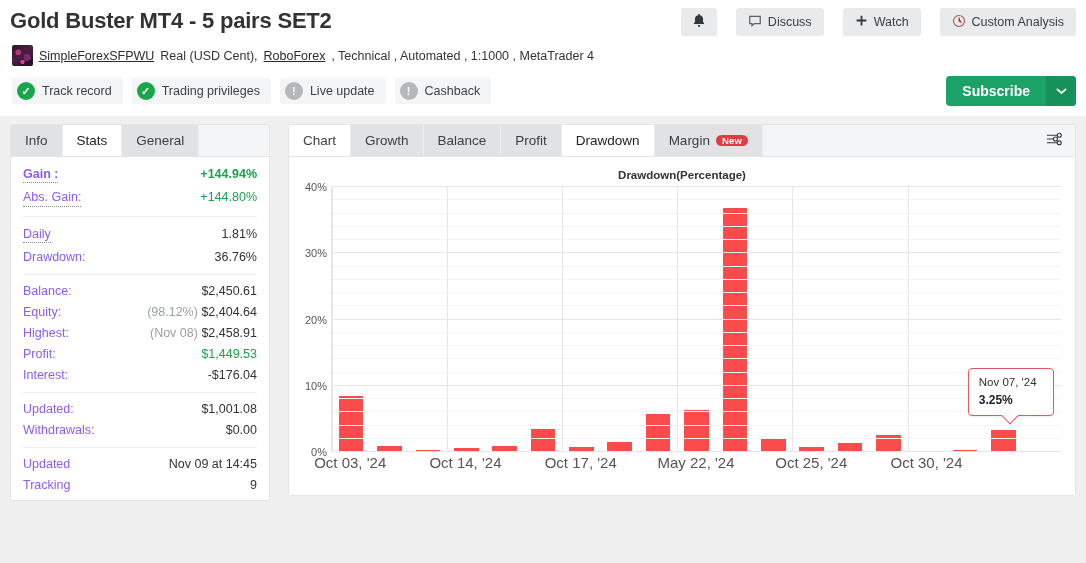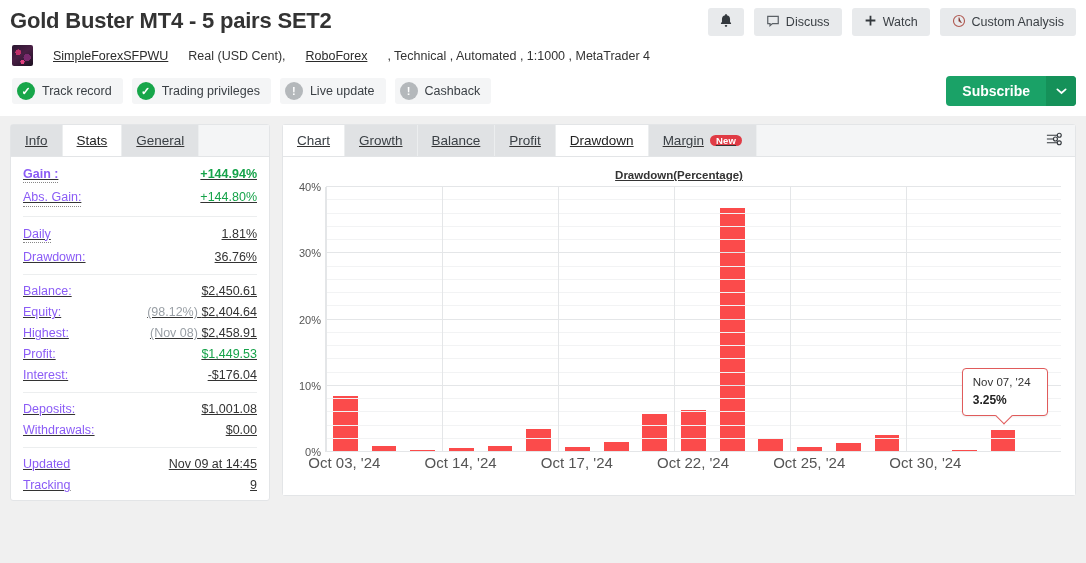--- a/index.html
+++ b/index.html
@@ -12,30 +12,30 @@
     overflow:hidden;
   }
 
   
   .header-wrap { background:#fff; padding:0 10px; }
   .title-row { display:flex; align-items:flex-start; justify-content:space-between; padding-top:6px; }
   .page-title {
     font-size:22px; font-weight:bold; color:#333;
     letter-spacing:-0.2px; line-height:1.2; margin:2px 0 0 0;
   }
-  .header-actions { display:flex; gap:10px; padding-top:2px; }
+  .header-actions { display:flex; gap:19px; padding-top:2px; }
   .hbtn {
     background:#e8eaec; border:none; border-radius:3px;
     height:28px; display:flex; align-items:center; gap:6px;
     padding:0 12px; font-size:12.5px; color:#3b4045; cursor:pointer;
     white-space:nowrap;
   }
   .hbtn.icon-only { padding:0 11px; }
 
-  .meta-row { display:flex; align-items:center; gap:20px; padding:9px 0 4px 2px; font-size:12.5px; color:#333; }
+  .meta-row { display:flex; align-items:center; gap:6px; padding:9px 0 4px 2px; font-size:12.5px; color:#333; }
   .avatar {
     width:21px; height:21px; border-radius:2px; flex:none;
     background:
       radial-gradient(circle at 30% 35%, #c0306a 0 14%, transparent 15%),
       radial-gradient(circle at 72% 60%, #7a2a6e 0 18%, transparent 19%),
       radial-gradient(circle at 50% 80%, #e0407f 0 10%, transparent 11%),
       linear-gradient(145deg,#2a1630,#4a1f45 45%,#1c1020);
   }
   .meta-link { color:#2b2b2b; text-decoration:underline; }
   .meta-text { color:#333; }
@@ -55,21 +55,21 @@
   .subscribe {
     display:flex; align-items:stretch; border-radius:4px; overflow:hidden;
     background:#1aa267; cursor:pointer;
   }
   .subscribe .lbl { color:#fff; font-weight:bold; font-size:14px;
     padding:0 16px; display:flex; align-items:center; height:30px; }
   .subscribe .caret { background:#159159; width:30px; display:flex;
     align-items:center; justify-content:center; color:#fff; font-size:11px; }
 
   
-  .body-wrap { display:flex; gap:12px; padding:8px 10px 0 10px; align-items:flex-start;text-decoration:underline; }
+  .body-wrap { display:flex; gap:18px; padding:8px 10px 0 10px; align-items:flex-start; }
 
   
   .panel { background:#fff; border:1px solid #e3e5e7; border-radius:3px; }
   .left-panel { width:260px; flex:none; }
   .tabs { display:flex; background:#f4f5f6; border-bottom:1px solid #e3e5e7; }
   .tab {
     padding:8px 14px; font-size:13.5px; color:#3b4045;
     background:#e0e2e4; cursor:pointer; border-right:1px solid #eceeef;
   }
   .tab.active { background:#fff; color:#222; }
@@ -258,21 +258,21 @@
         <span class="k">Profit:</span>
         <span class="v green-n">$1,449.53</span>
       </div>
       <div class="srow">
         <span class="k">Interest:</span>
         <span class="v">-$176.04</span>
       </div>
       <div class="divider"></div>
 
       <div class="srow">
-        <span class="k">Deposits:</span>
+        <span class="k">Updated:</span>
         <span class="v">$1,001.08</span>
       </div>
       <div class="srow">
         <span class="k">Withdrawals:</span>
         <span class="v">$0.00</span>
       </div>
       <div class="divider"></div>
 
       <div class="srow">
         <span class="k">Updated</span>
@@ -365,21 +365,21 @@
             <div class="gl-v" style="left: 15.7895%;"></div>
             <div class="gl-v" style="left: 31.5789%;"></div>
             <div class="gl-v" style="left: 47.3684%;"></div>
             <div class="gl-v" style="left: 63.1579%;"></div>
             <div class="gl-v" style="left: 78.9474%;"></div>
           </div>
         <div class="xlabels" id="xlabels">
             <div class="xlab" style="left: 2.63158%;">Oct 03, '24</div>
             <div class="xlab" style="left: 18.4211%;">Oct 14, '24</div>
             <div class="xlab" style="left: 34.2105%;">Oct 17, '24</div>
-            <div class="xlab" style="left: 50%;">Oct 22, '24</div>
+            <div class="xlab" style="left: 50%;">May 22, '24</div>
             <div class="xlab" style="left: 65.7895%;">Oct 25, '24</div>
             <div class="xlab" style="left: 81.5789%;">Oct 30, '24</div>
           </div>
         <div class="tooltip" id="tooltip" style="left: 670.737px; top: 181.469px;">
           <div class="tt-date">Nov 07, '24</div>
           <div class="tt-val">3.25%</div>
           <div class="tt-arrow"></div>
         </div>
       </div>
     </div>

